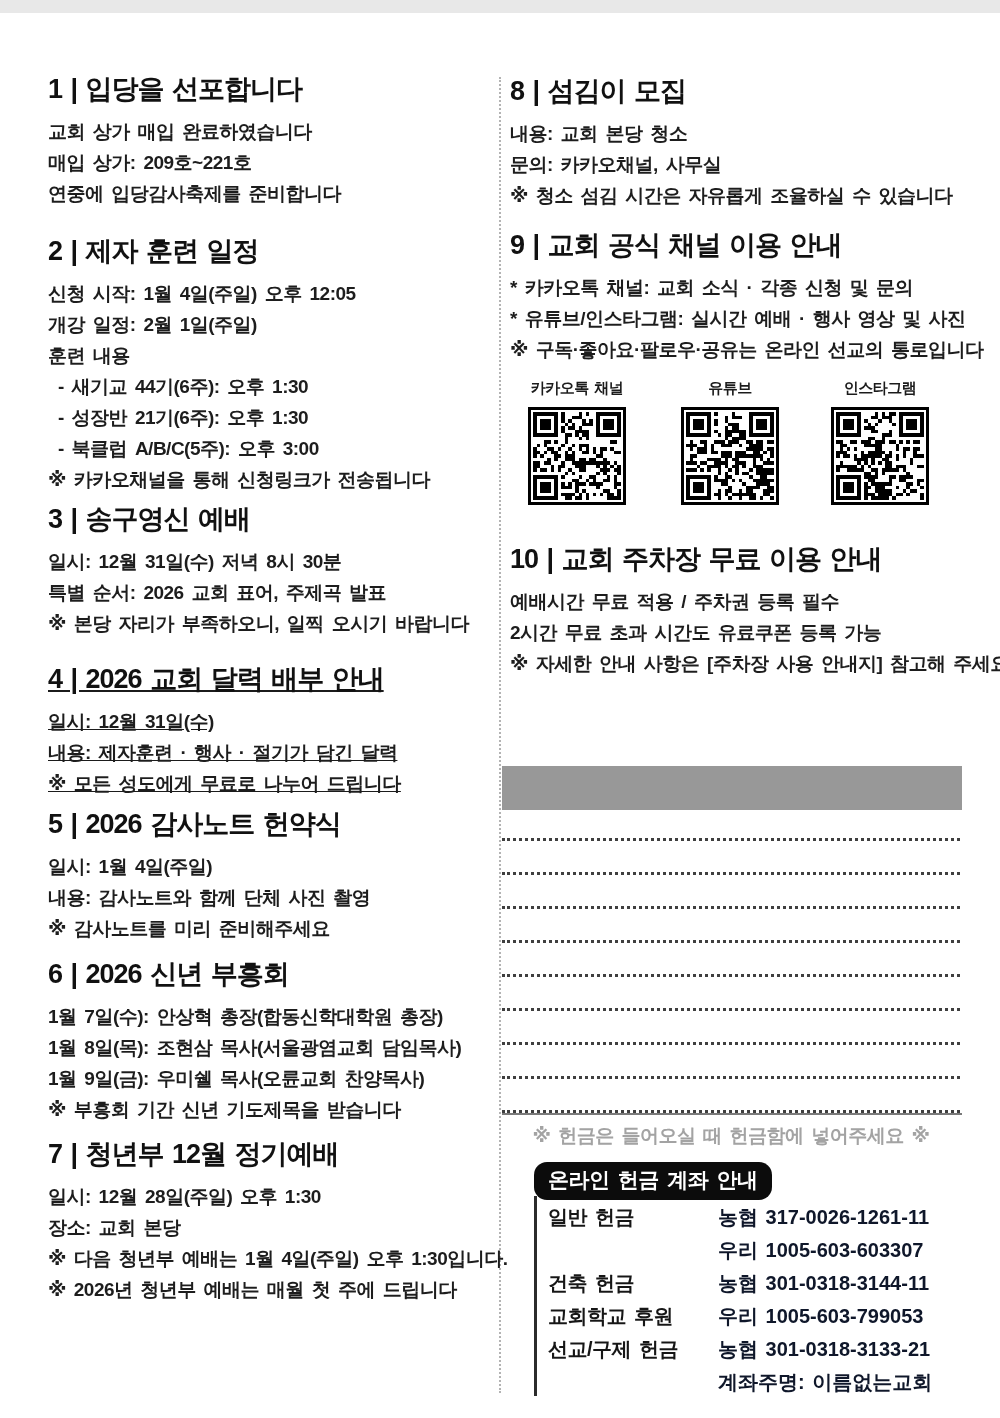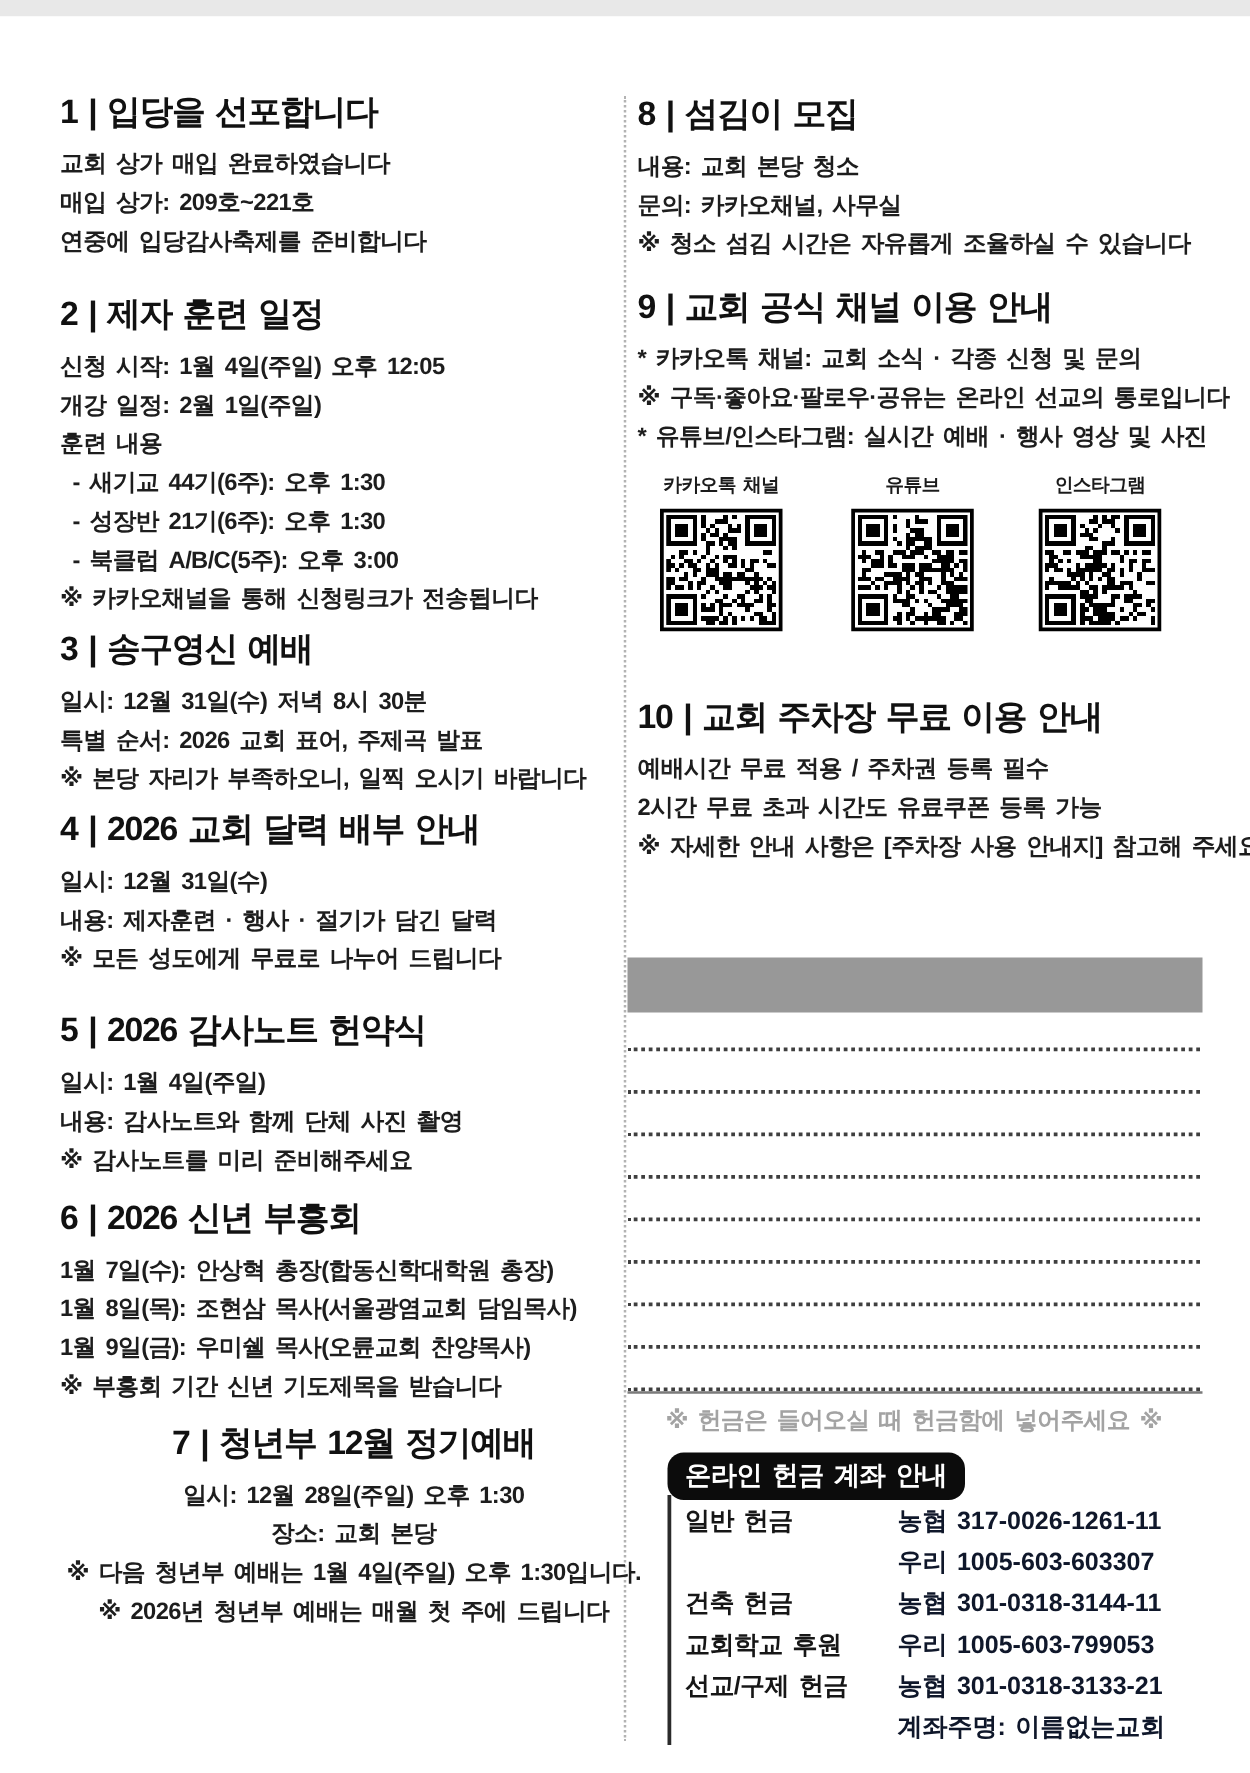--- a/index.html
+++ b/index.html
@@ -15,24 +15,24 @@
     margin:0 0 9px 0;font-size:27px;font-weight:bold;color:#111;
     letter-spacing:-1px;word-spacing:2px;white-space:nowrap;
   }
   .sec .ln{
     font-size:19px;font-weight:bold;line-height:31px;color:#1d1d1d;
     letter-spacing:-0.5px;word-spacing:3px;white-space:nowrap;
   }
   .sec .ln.indent{padding-left:10px;}
   
   .ls0{left:48px;top:58px;}  .ls1{left:48px;top:220px;} .ls2{left:48px;top:488px;}
-  .ls3{left:48px;top:632px;} .ls4{left:48px;top:793px;} .ls5{left:48px;top:943px;}
-  .ls6{left:48px;top:1123px;text-align:center;}
+  .ls3{left:48px;top:648px;text-decoration:underline;} .ls4{left:48px;top:793px;} .ls5{left:48px;top:943px;}
+  .ls6{left:48px;top:1123px;}
   
-  .rs0{left:510px;top:60px;} .rs1{left:510px;top:214px;} .rs2{left:510px;top:542px;}
+  .rs0{left:510px;top:60px;} .rs1{left:510px;top:214px;} .rs2{left:510px;top:528px;}
   
   .v-divider{position:absolute;left:499px;top:64px;height:1316px;width:0;border-left:2px dotted #b3b3b3;}
   
   .qr-row{position:absolute;left:510px;top:366px;width:452px;height:140px;}
   .qr-col{position:absolute;width:124px;text-align:center;}
   .qr-col .qr-label{font-size:15px;font-weight:bold;letter-spacing:-0.5px;word-spacing:2px;margin-bottom:9px;white-space:nowrap;}
   .qr-box{width:88px;height:88px;margin:0 auto;border:3px solid #000;padding:2px;background:#fff;}
   .qr-col.q0{left:5px;} .qr-col.q1{left:158px;} .qr-col.q2{left:308px;}
   
   .gray-bar{position:absolute;left:502px;top:753px;width:460px;height:44px;background:#989898;}
@@ -116,22 +116,22 @@
   <div class="sec rs0">
     <h2>8 | 섬김이 모집</h2>
     <div class="ln">내용: 교회 본당 청소</div>
     <div class="ln">문의: 카카오채널, 사무실</div>
     <div class="ln">※ 청소 섬김 시간은 자유롭게 조율하실 수 있습니다</div>
   </div>
 
   <div class="sec rs1">
     <h2>9 | 교회 공식 채널 이용 안내</h2>
     <div class="ln">* 카카오톡 채널: 교회 소식 · 각종 신청 및 문의</div>
+    <div class="ln">* 유튜브/인스타그램: 실시간 예배 · 행사 영상 및 사진</div>
     <div class="ln">※ 구독·좋아요·팔로우·공유는 온라인 선교의 통로입니다</div>
-    <div class="ln">* 유튜브/인스타그램: 실시간 예배 · 행사 영상 및 사진</div>
   </div>
 
   <div class="qr-row">
     <div class="qr-col q0">
       <div class="qr-label">카카오톡 채널</div>
       <div class="qr-box qr-img"><svg viewBox="0 0 25 25" width="88" height="88" shape-rendering="crispEdges" xmlns="http://www.w3.org/2000/svg">
             <rect width="25" height="25" fill="#fff"></rect>
             <rect x="0" y="0" width="7" height="7" fill="#000"></rect>
             <rect x="1" y="1" width="5" height="5" fill="#fff"></rect>
             <rect x="2" y="2" width="3" height="3" fill="#000"></rect>

